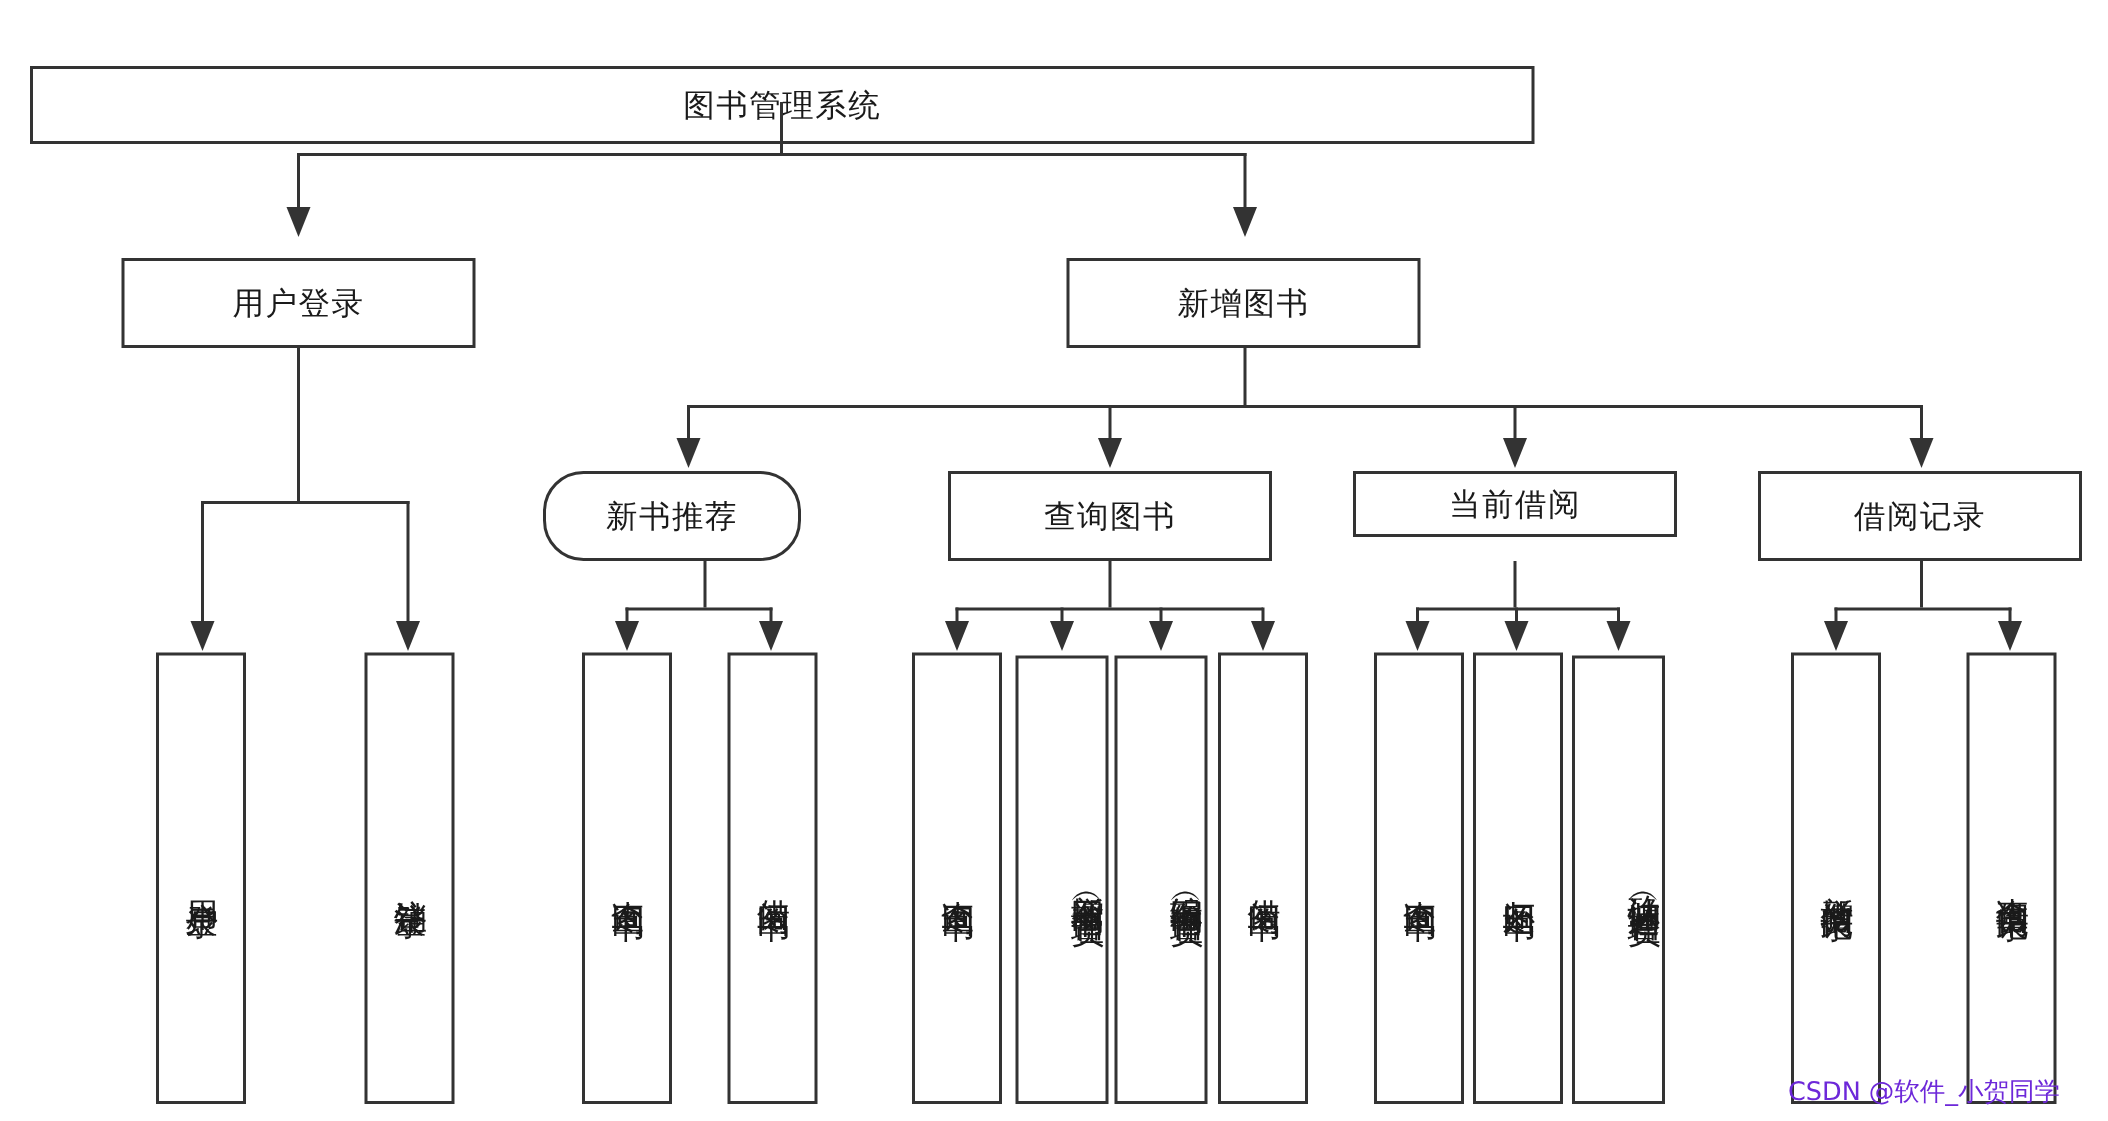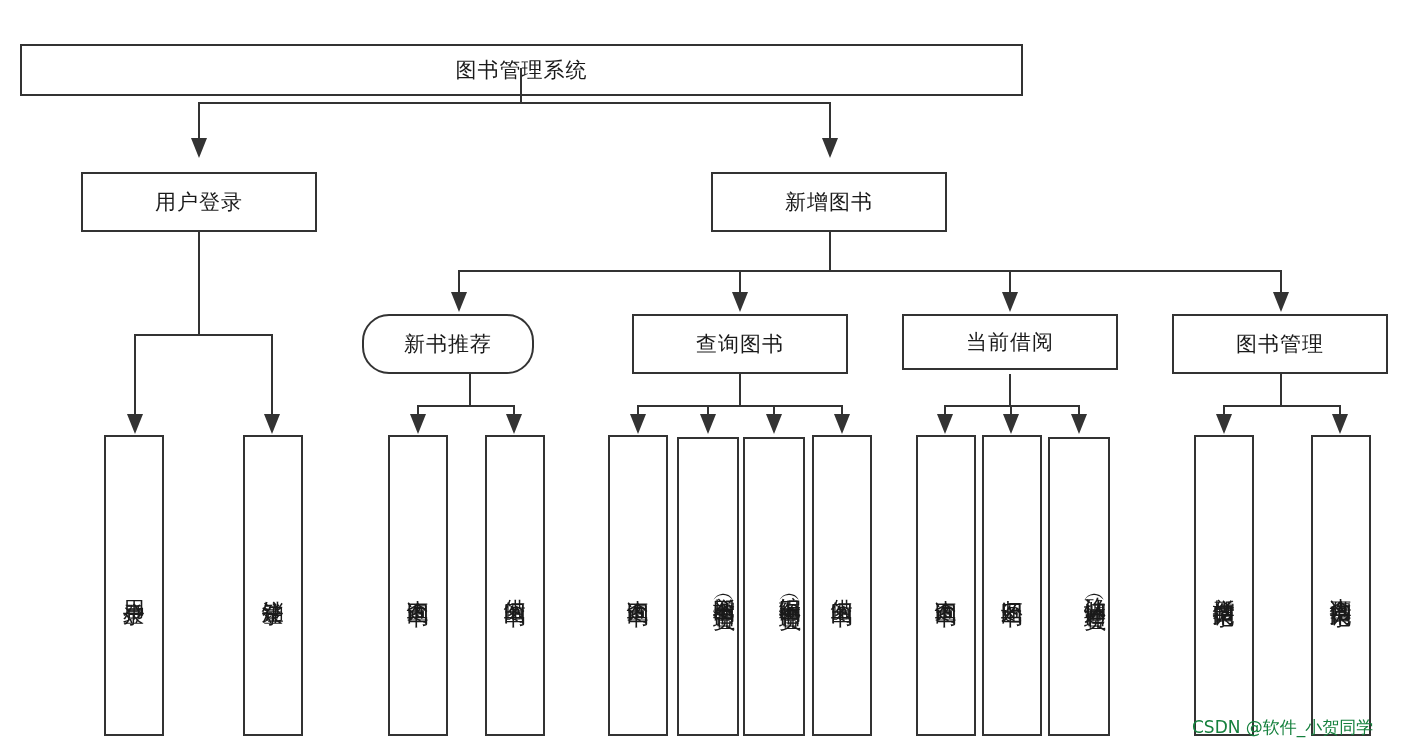--- a/index.html
+++ b/index.html
@@ -63,21 +63,21 @@
     width: 0;
     height: 0;
     border-left: 8px solid transparent;
     border-right: 8px solid transparent;
     border-top: 20px solid #333333;
   }
   
   #watermark {
     position: absolute;
     font-size: 17px;
-    color: #15803d;
+    color: #6d28d9;
     white-space: nowrap;
     font-family: "DejaVu Sans", "Liberation Sans", sans-serif;
   }
 </style>
 </head>
 <body>
 
 <div id="canvas">
 
   <div class="node h" style="left:20px; top:16px; width:1003px; height:52px;margin-top:28px;">图书管理系统</div>
@@ -111,23 +111,23 @@
   <div class="arrow" style="left:732px; top:292px;"></div>
   <div class="seg vert" style="left:1009px; top:270px; height:24px;"></div>
   <div class="arrow" style="left:1002px; top:292px;"></div>
   <div class="seg vert" style="left:1280px; top:270px; height:24px;"></div>
   <div class="arrow" style="left:1273px; top:292px;"></div>
 
   <div class="node h" style="left:362px; top:314px; width:172px; height:60px;border-radius:27px;">新书推荐</div>
 
   <div class="node h" style="left:632px; top:314px; width:216px; height:60px;">查询图书</div>
 
-  <div class="node h" style="left:902px; top:314px; width:216px; height:56px;">当前借阅</div>
+  <div class="node h" style="left:902px; top:314px; width:216px; height:44px;">当前借阅</div>
 
-  <div class="node h" style="left:1172px; top:314px; width:216px; height:60px;">图书管理</div>
+  <div class="node h" style="left:1172px; top:314px; width:216px; height:60px;">借阅记录</div>
 
   <div class="seg vert" style="left:469px; top:374px; height:31px;"></div>
   <div class="seg horz" style="left:417px; top:405px; width:98px;"></div>
   <div class="seg vert" style="left:417px; top:405px; height:12px;"></div>
   <div class="arrow" style="left:410px; top:414px;"></div>
   <div class="seg vert" style="left:513px; top:405px; height:12px;"></div>
   <div class="arrow" style="left:506px; top:414px;"></div>
 
   <div class="seg vert" style="left:739px; top:374px; height:31px;"></div>
   <div class="seg horz" style="left:637px; top:405px; width:205px;"></div>

